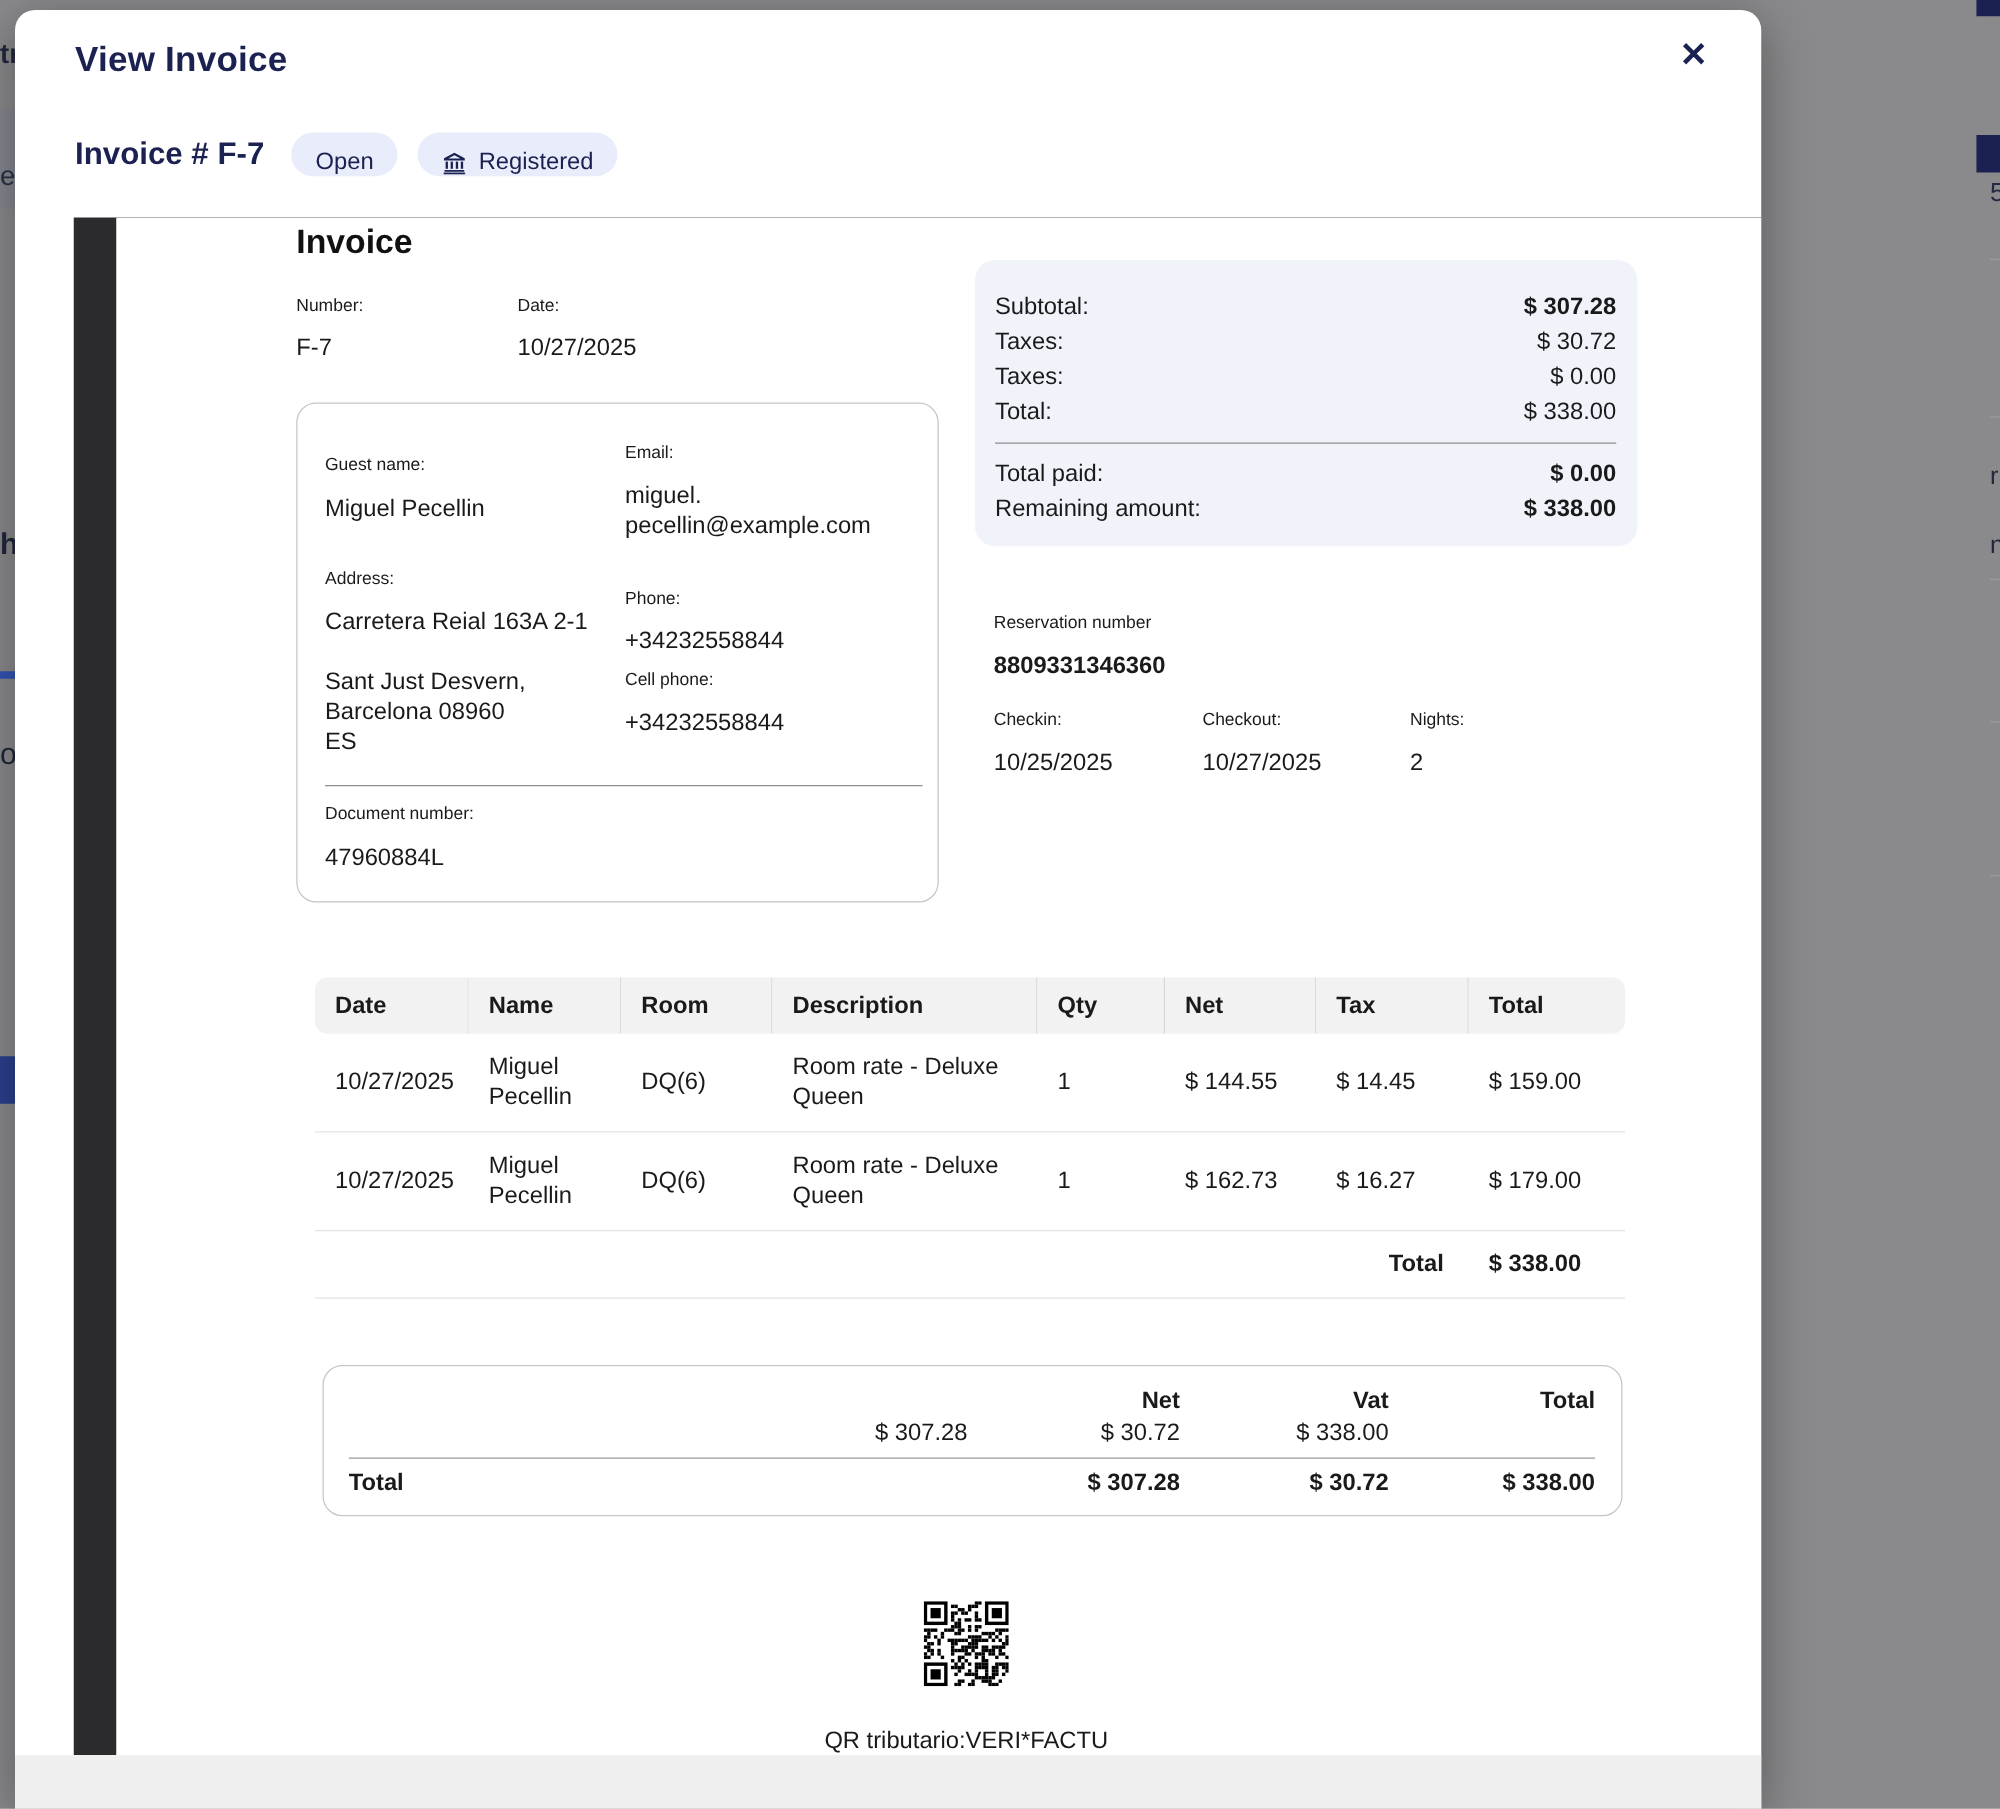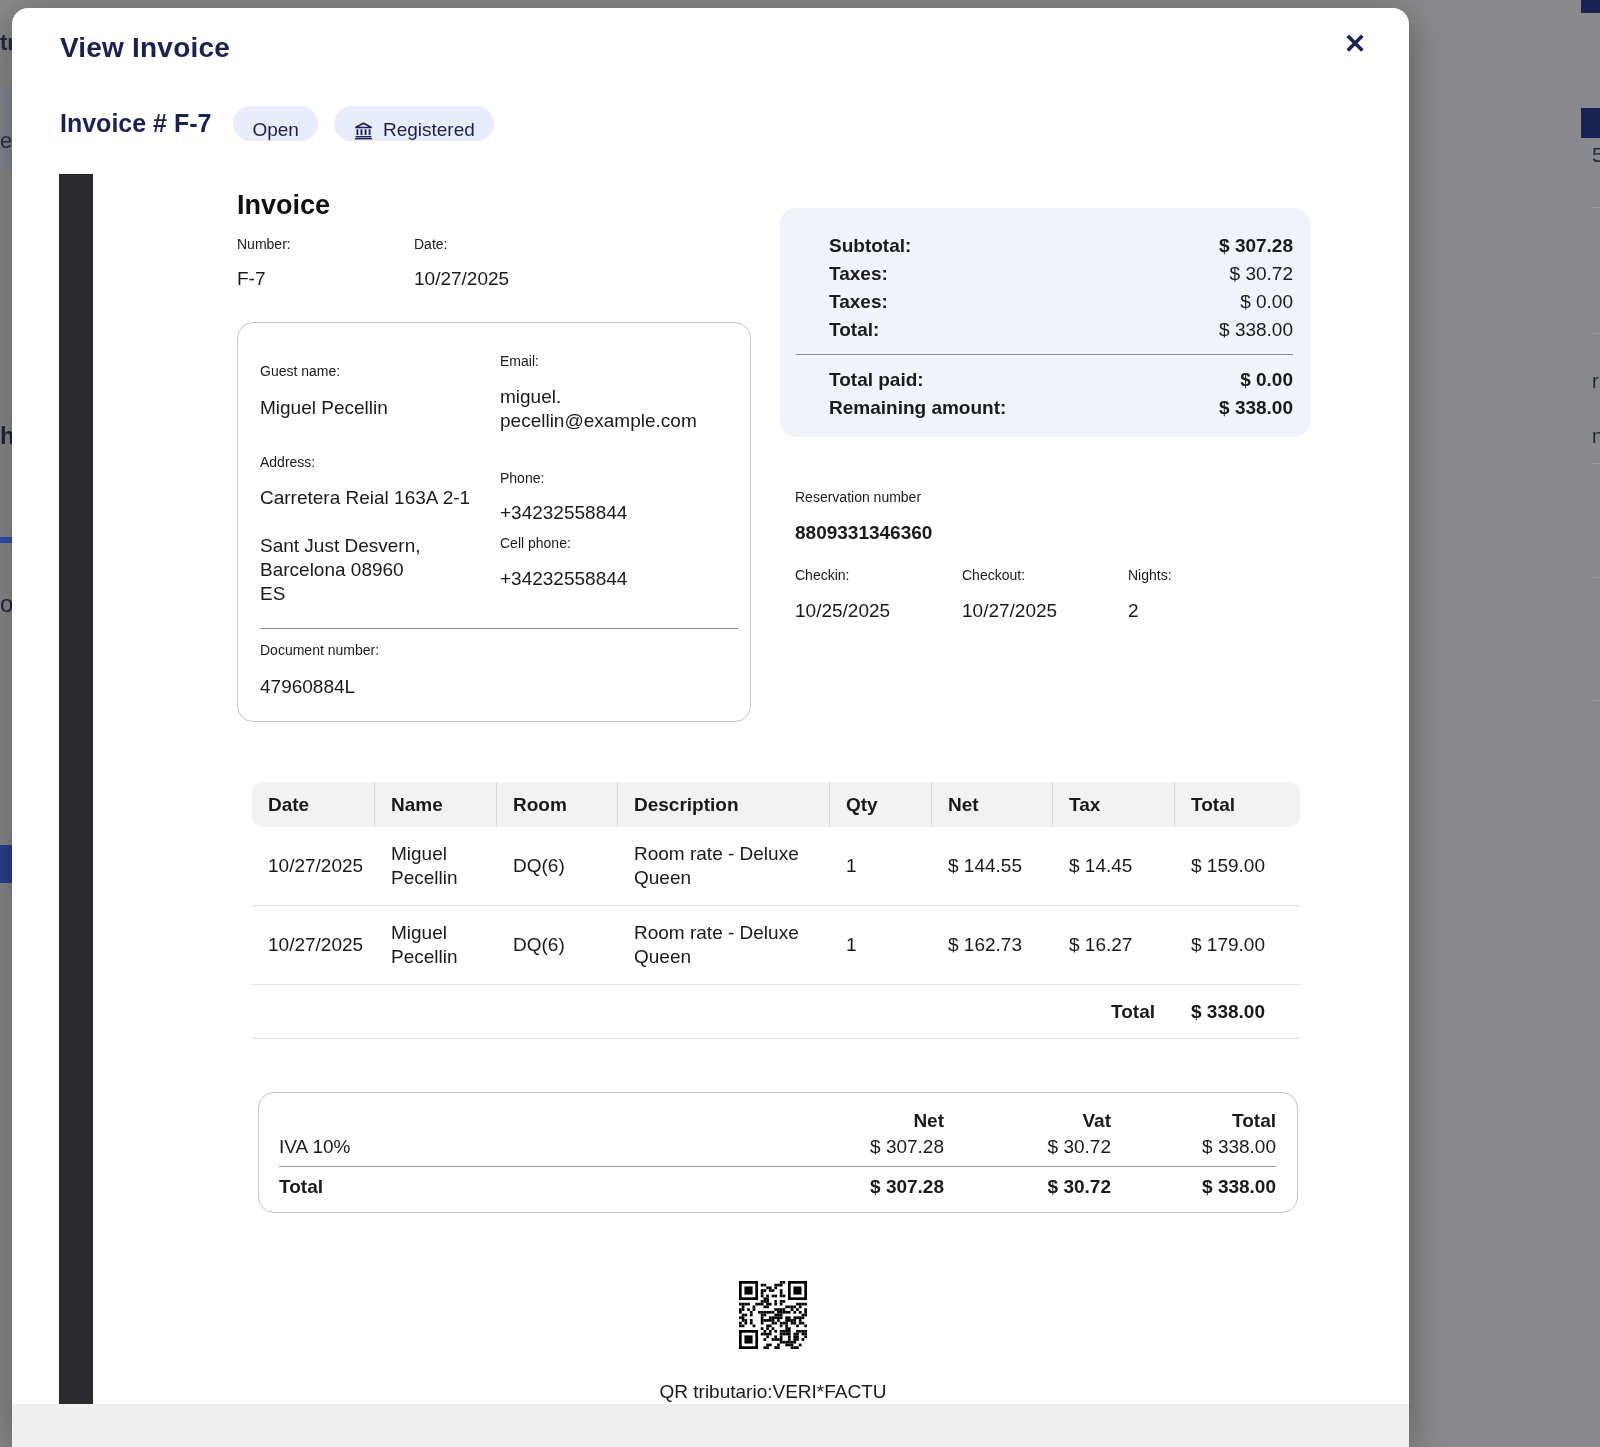--- a/index.html
+++ b/index.html
@@ -62,21 +62,21 @@
   .guest-box .divider {
     position:absolute; left:22px; top:305px; width:478px; height:1px; background:#8f8f8f;
   }
 
   
   .totals-box {
     position:absolute; left:687px; top:34px; width:530px; height:229px;
     background:#f1f3fb; border-radius:16px; padding:24px 17px 0 16px;
   }
   .t-row { display:flex; justify-content:space-between; line-height:28px; font-size:19px; }
-  .t-row .t-label { font-weight:bold;margin-left:33px; }
+  .t-row .t-label { font-weight:normal; }
   .totals-box .t-divider { height:1px; background:#8f8f8f; margin:10px 0 11px 0; }
 
   
   .items-table {
     position:absolute; left:159px; top:608px; width:1048px;
     border-collapse:separate; border-spacing:0; table-layout:fixed; font-size:19px;
   }
   .items-table thead th {
     background:#f2f2f3; font-weight:bold; text-align:left; height:45px;
     padding:0 0 0 16px; border-right:1px solid #d9d9d9; vertical-align:middle;
@@ -160,21 +160,21 @@
           <rect x="2.2" y="20.6" width="19.6" height="1.6"></rect>
         </svg>
       </span>
       <span>Registered</span>
     </span>
   </div>
 
   <div class="viewer">
     <div class="page">
 
-      <div class="abs doc-title" style="left:144px;top:16px;">Invoice</div>
+      <div class="abs doc-title" style="left:144px;top:4px;">Invoice</div>
 
       <div class="abs lbl" style="left:144px;top:62px;">Number:</div>
       <div class="abs val" style="left:144px;top:94px;">F-7</div>
       <div class="abs lbl" style="left:321px;top:62px;">Date:</div>
       <div class="abs val" style="left:321px;top:94px;">10/27/2025</div>
 
       <div class="guest-box">
         <div class="abs lbl" style="left:22px;top:40px;">Guest name:</div>
         <div class="abs val" style="left:22px;top:74px;">Miguel Pecellin</div>
 
@@ -289,21 +289,20 @@
       </table>
 
       <div class="vat-box">
         <div class="vat-row b">
           <span class="vat-label"></span>
           <span>Net</span>
           <span>Vat</span>
           <span>Total</span>
         </div>
         <div class="vat-row">
-          <span class="vat-label">IVA 10%</span>
           <span>$ 307.28</span>
           <span>$ 30.72</span>
           <span>$ 338.00</span>
         </div>
         <div class="vat-divider"></div>
         <div class="vat-row b">
           <span class="vat-label">Total</span>
           <span>$ 307.28</span>
           <span>$ 30.72</span>
           <span>$ 338.00</span>

